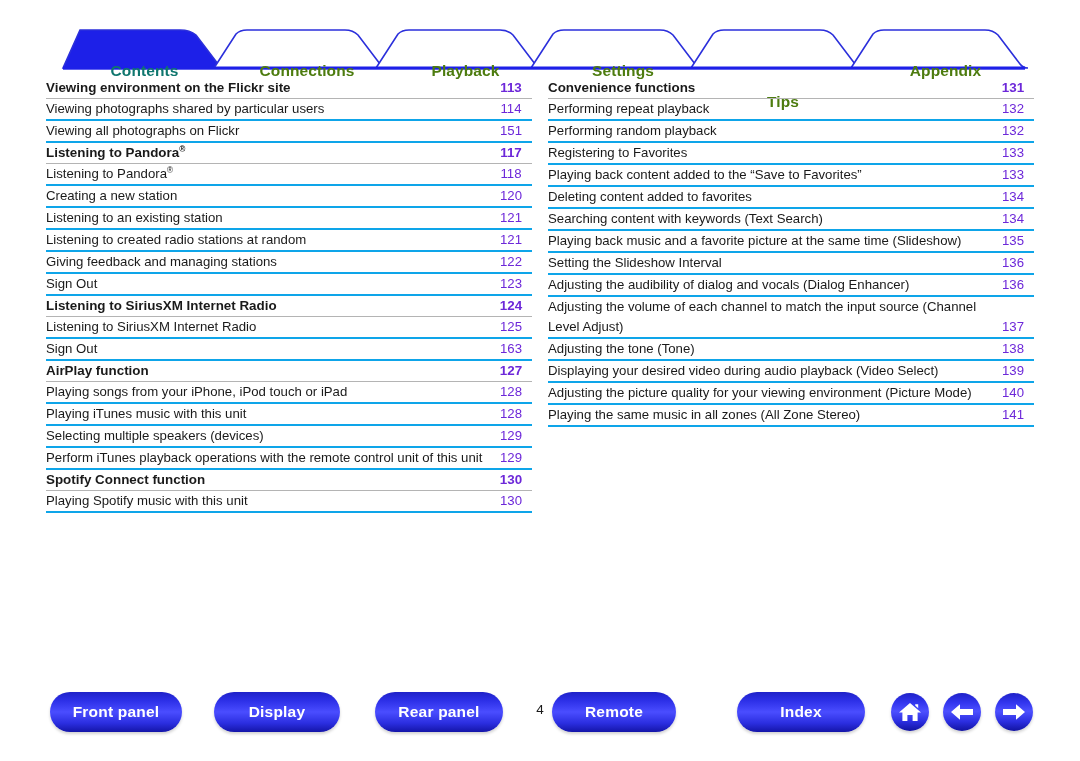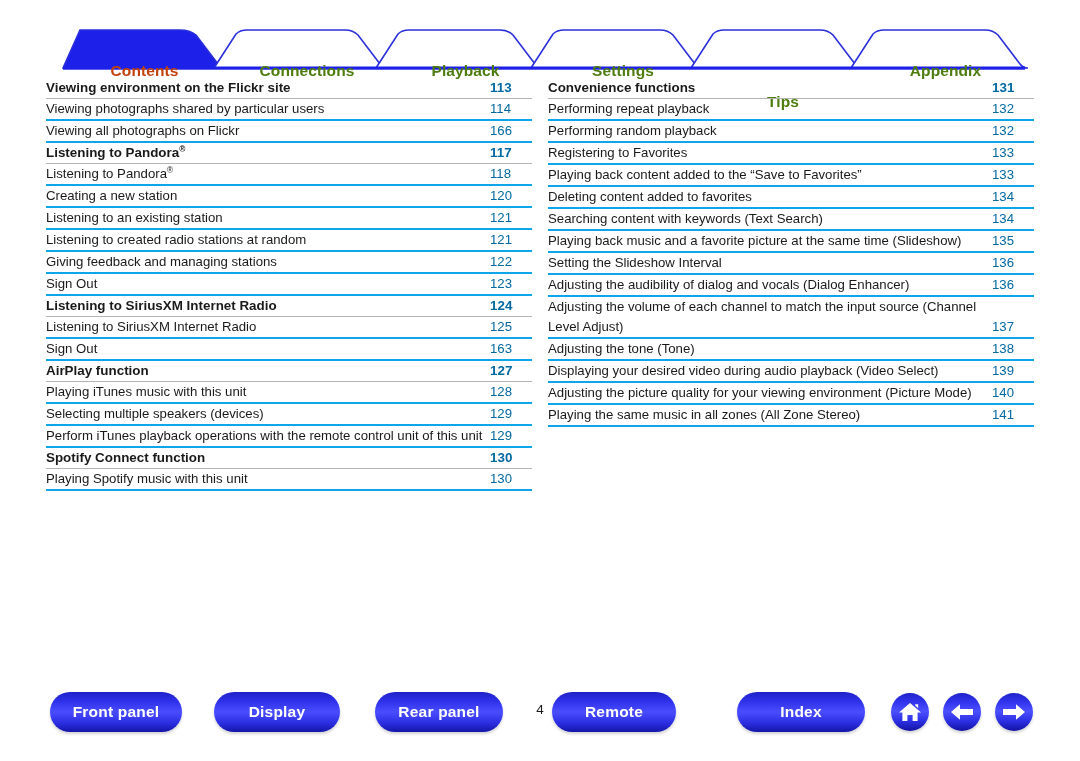--- a/index.html
+++ b/index.html
@@ -31,21 +31,21 @@
     position: absolute;
     top: 36px;
     font-size: 15.5px;
     font-weight: bold;
     color: #4d7c0f;
     text-align: center;
     white-space: nowrap;
     letter-spacing: 0.1px;
   }
   .tab-label.active {
-    color: #c2410c;
+    color: #0f766e;
   }
 
   
   .columns {
     position: absolute;
     left: 0;
     top: 78px;
     width: 1080px;
     display: flex;
   }
@@ -77,25 +77,25 @@
     white-space: normal;
   }
   .toc-row.heading .cell-title {
     font-weight: bold;
     font-size: 13.4px;
     padding-left: 0px;
   }
   .cell-page {
     font-size: 13.2px;
     line-height: 20px;
-    text-align: left;
+    text-align: center;
     width: 42px;
     padding: 1px 2px 2px 0;
     white-space: nowrap;
-    color: #0369a1;
+    color: #6d28d9;
   }
   .toc-row.heading .cell-page {
     font-weight: bold;
     font-size: 13.4px;
   }
   sup.reg {
     font-size: 0.62em;
     vertical-align: super;
     line-height: 0;
   }
@@ -203,21 +203,21 @@
           <tr class="toc-row heading">
             <td class="cell-title">Viewing environment on the Flickr site</td>
             <td class="cell-page">113</td>
           </tr>
           <tr class="toc-row item">
             <td class="cell-title">Viewing photographs shared by particular users</td>
             <td class="cell-page">114</td>
           </tr>
           <tr class="toc-row item">
             <td class="cell-title">Viewing all photographs on Flickr</td>
-            <td class="cell-page">166</td>
+            <td class="cell-page">151</td>
           </tr>
           <tr class="toc-row heading">
             <td class="cell-title">Listening to Pandora<sup class="reg">®</sup></td>
             <td class="cell-page">117</td>
           </tr>
           <tr class="toc-row item">
             <td class="cell-title">Listening to Pandora<sup class="reg">®</sup></td>
             <td class="cell-page">118</td>
           </tr>
           <tr class="toc-row item">
@@ -248,20 +248,24 @@
             <td class="cell-title">Listening to SiriusXM Internet Radio</td>
             <td class="cell-page">125</td>
           </tr>
           <tr class="toc-row item">
             <td class="cell-title">Sign Out</td>
             <td class="cell-page">163</td>
           </tr>
           <tr class="toc-row heading">
             <td class="cell-title">AirPlay function</td>
             <td class="cell-page">127</td>
+          </tr>
+          <tr class="toc-row item">
+            <td class="cell-title">Playing songs from your iPhone, iPod touch or iPad</td>
+            <td class="cell-page">128</td>
           </tr>
           <tr class="toc-row item">
             <td class="cell-title">Playing iTunes music with this unit</td>
             <td class="cell-page">128</td>
           </tr>
           <tr class="toc-row item">
             <td class="cell-title">Selecting multiple speakers (devices)</td>
             <td class="cell-page">129</td>
           </tr>
           <tr class="toc-row item">

